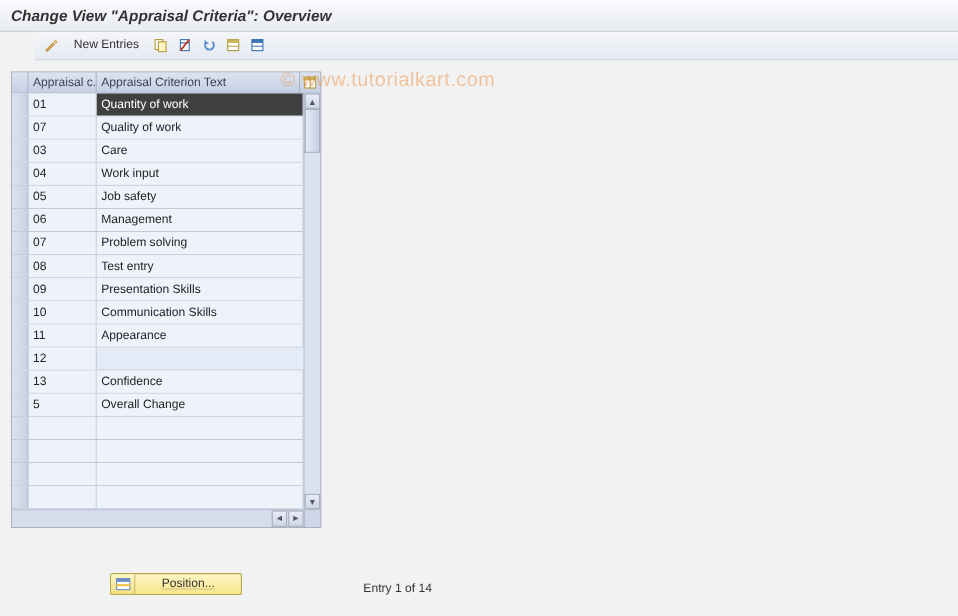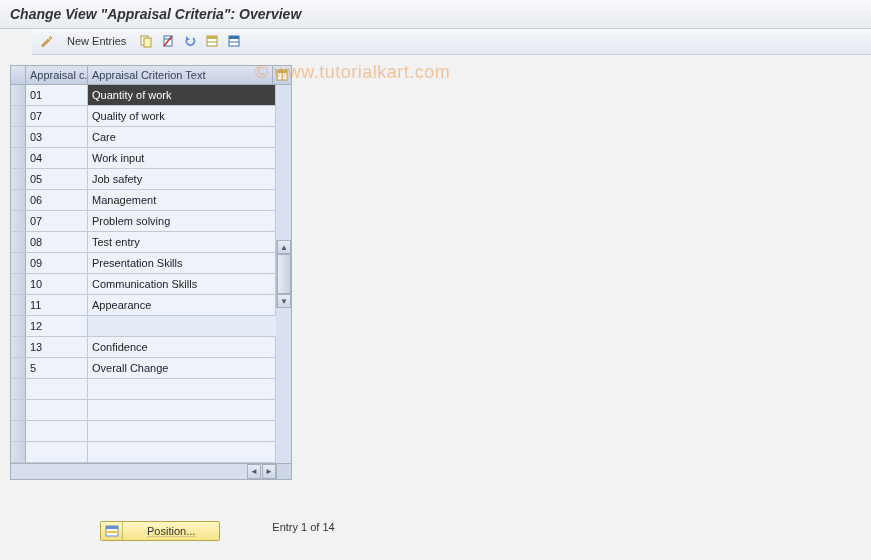--- a/index.html
+++ b/index.html
@@ -94,21 +94,20 @@
     .gh-cfg {
       width: 18px;
       display: flex;
       align-items: center;
       justify-content: center;
       background: linear-gradient(#dde3f0, #c5cfe3);
       cursor: pointer;
     }
     .grid-body {
       display: flex;
-      align-items: center;
     }
     .grid-rows { flex: 1; }
     .grid-row {
       display: flex;
       height: 21px;
       border-bottom: 1px solid #c2c9d7;
       background: #e4eaf6;
     }
     .cell-sel {
       width: 15px;
@@ -174,23 +173,23 @@
       color: #556;
       margin-left: 1px;
     }
     .gb-corner { width: 15px; background: #ced7e7; border-left: 1px solid #a7b0bd; }
     .footer-row {
       position: absolute;
       left: 0;
       bottom: 18px;
       width: 100%;
       display: flex;
-      align-items: flex-start;
+      align-items: flex-end;
       padding-left: 100px;
-      gap: 52px;
+      gap: 110px;
     }
     .position-btn {
       display: inline-flex;
       align-items: center;
       height: 20px;
       background: linear-gradient(#fff8c6, #f6e38a);
       border: 1px solid #b5a648;
       border-radius: 2px;
       cursor: pointer;
       padding: 0;

